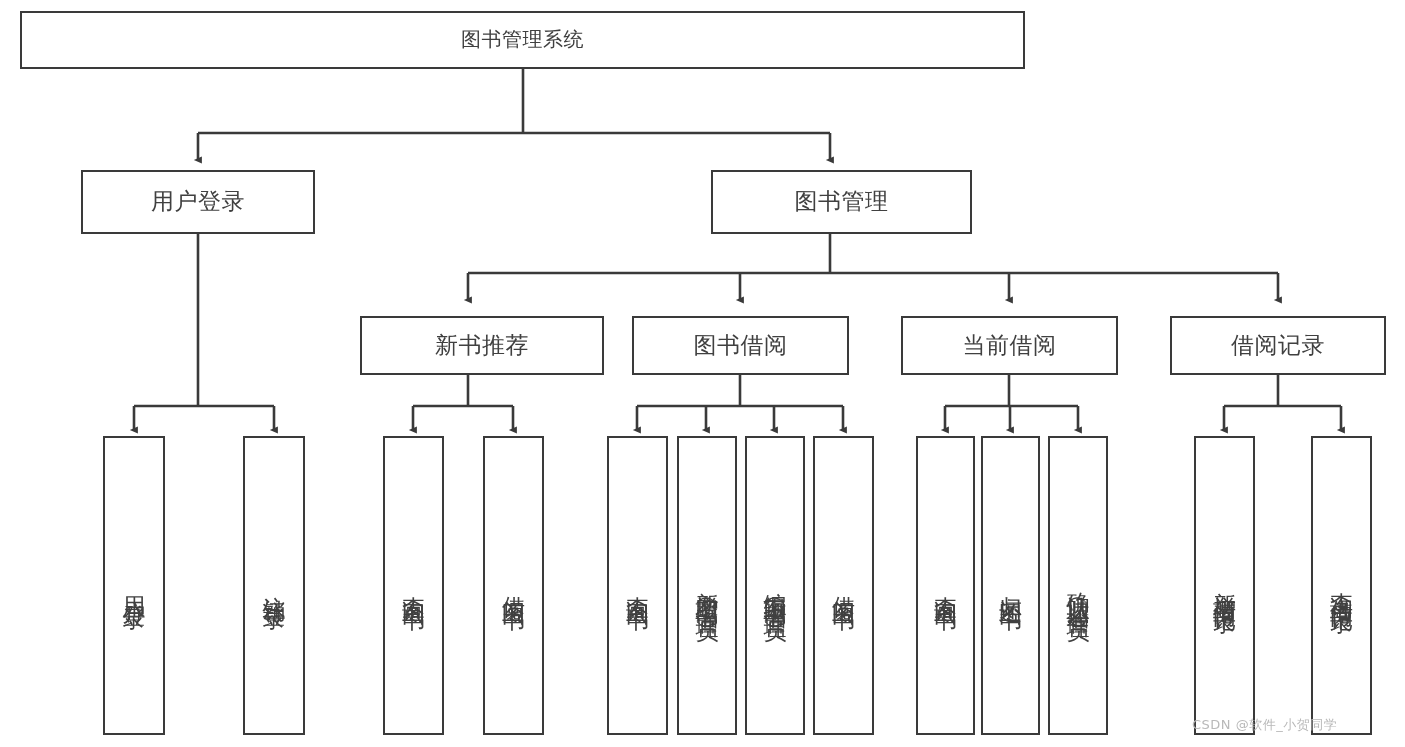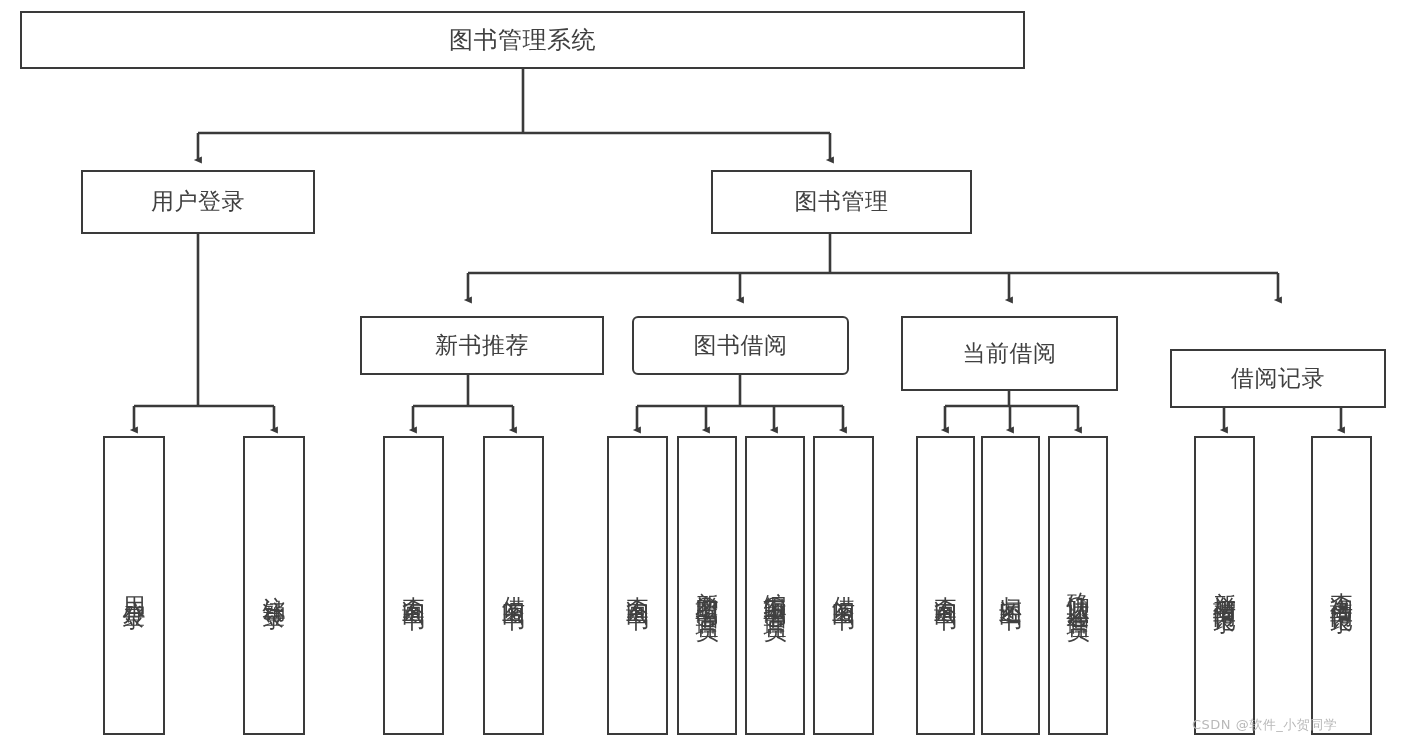--- a/index.html
+++ b/index.html
@@ -46,21 +46,21 @@
   }
   
   .node.level-root .node-label,
   .node.level-1 .node-label,
   .node.level-2 .node-label {
     writing-mode: horizontal-tb;
     font-size: 23px;
     letter-spacing: 0.5px;
   }
   .node.level-root .node-label {
-    font-size: 24px;
+    font-size: 20px;
   }
   
   .node.leaf {
     align-items: flex-start;
     padding-top: 0;
   }
   .node.leaf .node-label {
     writing-mode: vertical-rl;
     text-orientation: upright;
     font-size: 23px;
@@ -152,29 +152,29 @@
   </div>
 
   <div class="node level-1" style="left:711px; top:170px; width:261px; height:64px;">
     <span class="node-label">图书管理</span>
   </div>
 
   <div class="node level-2" style="left:360px; top:316px; width:244px; height:59px;">
     <span class="node-label">新书推荐</span>
   </div>
 
-  <div class="node level-2" style="left:632px; top:316px; width:217px; height:59px;border-radius:6px;">
+  <div class="node level-2" style="left:632px; top:316px; width:217px; height:59px;">
     <span class="node-label">图书借阅</span>
   </div>
 
-  <div class="node level-2" style="left:901px; top:316px; width:217px; height:75px;">
+  <div class="node level-2" style="left:901px; top:316px; width:217px; height:59px;">
     <span class="node-label">当前借阅</span>
   </div>
 
-  <div class="node level-2" style="left:1170px; top:316px; width:216px; height:59px;margin-top:33px;">
+  <div class="node level-2" style="left:1170px; top:316px; width:216px; height:59px;">
     <span class="node-label">借阅记录</span>
   </div>
 
   <div class="node leaf" style="left:103px; top:436px; width:62px; height:299px;">
     <span class="node-label">用户登录</span>
   </div>
 
   <div class="node leaf" style="left:243px; top:436px; width:62px; height:299px;">
     <span class="node-label">注销登录</span>
   </div>

